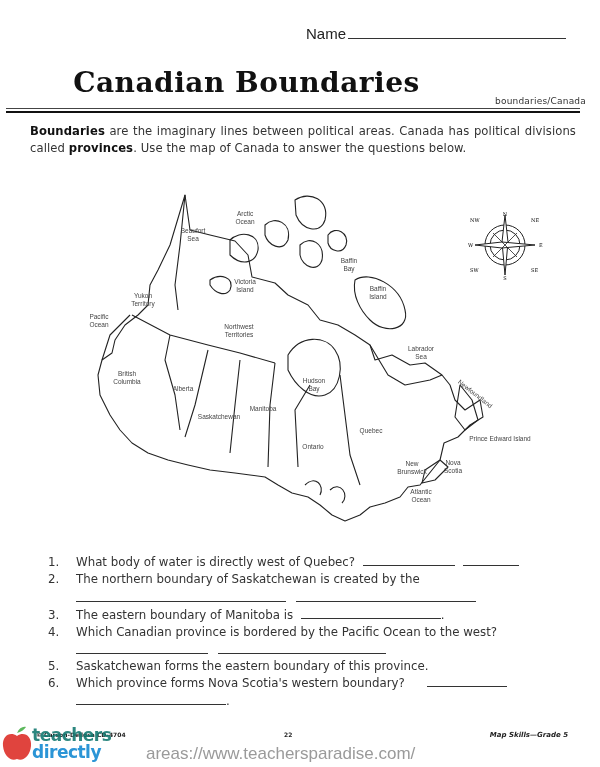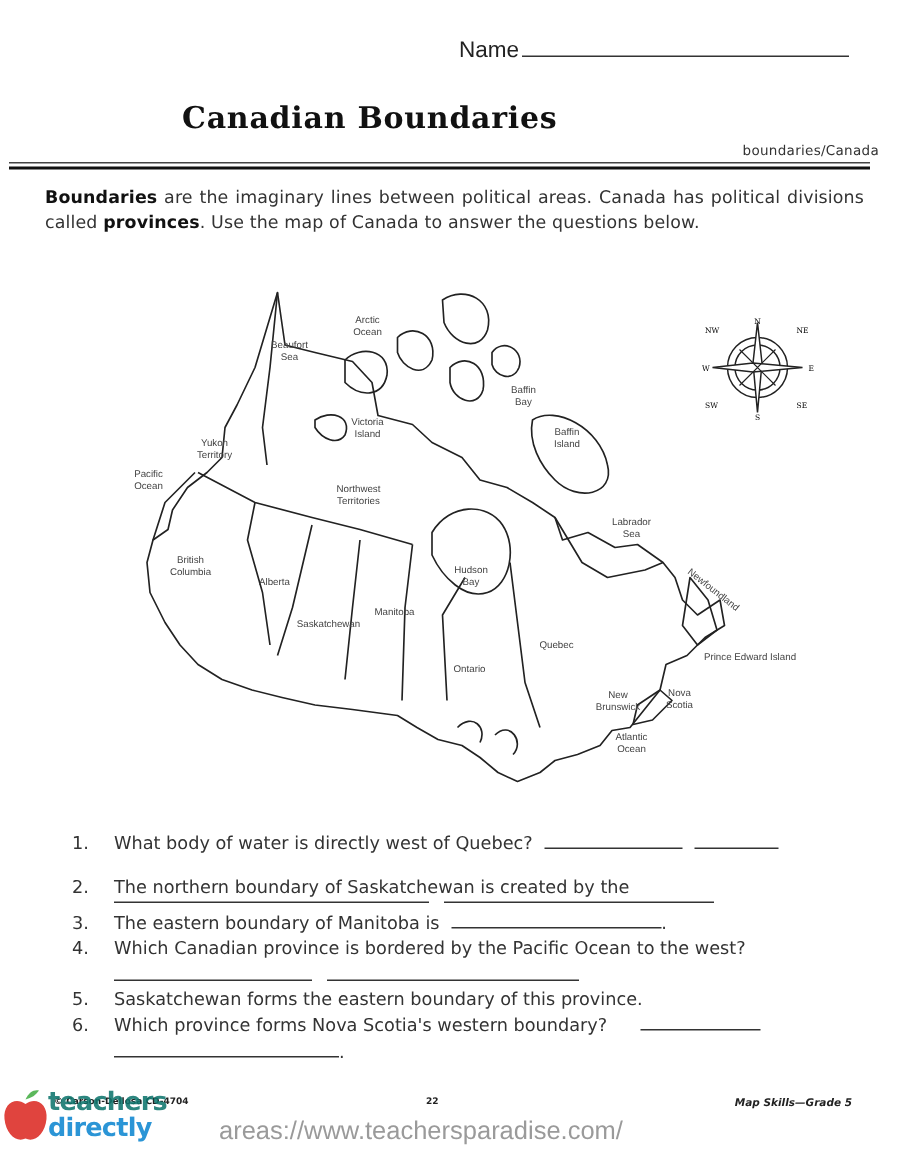--- a/index.html
+++ b/index.html
@@ -5,21 +5,21 @@
     html, body { margin: 0; padding: 0; }
     body {
       width: 600px; height: 767px; background: #ffffff; position: relative; overflow: hidden;
       font-family: "DejaVu Sans", sans-serif; color: #111;
     }
     .name-row { position: absolute; left: 306px; top: 25px; font-family: "Liberation Sans", sans-serif; font-size: 15px; color: #222; }
     .name-line { display: inline-block; width: 218px; border-bottom: 1.5px solid #333; margin-left: 2px; vertical-align: baseline; height: 12px; }
     .topic { position: absolute; right: 14px; top: 48px; font-size: 9px; color: #333; letter-spacing: 0.2px; margin-top: 48px; }
     .title {
       position: absolute; left: 0; width: 493px; top: 66px; text-align: center;
-      font-family: "DejaVu Serif", serif; font-weight: bold; font-size: 20px; color: #111; letter-spacing: 0.5px;
+      font-family: "DejaVu Serif", serif; font-weight: bold; font-size: 28px; color: #111; letter-spacing: 0.5px;
     }
     .rule1 { position: absolute; left: 6px; right: 20px; top: 108px; border-top: 1px solid #444; }
     .rule2 { position: absolute; left: 6px; right: 20px; top: 111px; border-top: 2.5px solid #111; }
     .intro {
       position: absolute; left: 30px; width: 546px; top: 123px;
       font-family: "DejaVu Sans", sans-serif; font-size: 11.6px; line-height: 17px; color: #333;
       text-align: justify; letter-spacing: 0.1px;
     }
     .intro b { color: #111; }
     .map { position: absolute; left: 70px; top: 185px; width: 520px; height: 345px; }
@@ -131,21 +131,21 @@
   <div class="map-label" style="left:372px; top:274px; width:22px;">Nova Scotia</div>
   <div class="map-label" style="left:336px; top:303px; width:30px;">Atlantic Ocean</div>
 </div>
 
 <div class="questions">
   <div class="q" style="top:0px;">
     <span class="num">1.</span><span>What body of water is directly west of Quebec?</span>
     <span class="blank" style="width:92px; margin-left:4px;"></span>
     <span class="blank" style="width:56px; margin-left:4px;"></span>
   </div>
-  <div class="q" style="top:17px;margin-top:12px;">
+  <div class="q" style="top:17px;">
     <span class="num">2.</span><span>The northern boundary of Saskatchewan is created by the</span>
   </div>
   <div class="q" style="top:36px; left:28px;">
     <span class="blank" style="width:210px;"></span>
     <span class="blank" style="width:180px; margin-left:6px;"></span>
   </div>
   <div class="q" style="top:53px;">
     <span class="num">3.</span><span>The eastern boundary of Manitoba is</span>
     <span class="blank" style="width:140px; margin-left:4px;"></span><span>.</span>
   </div>

